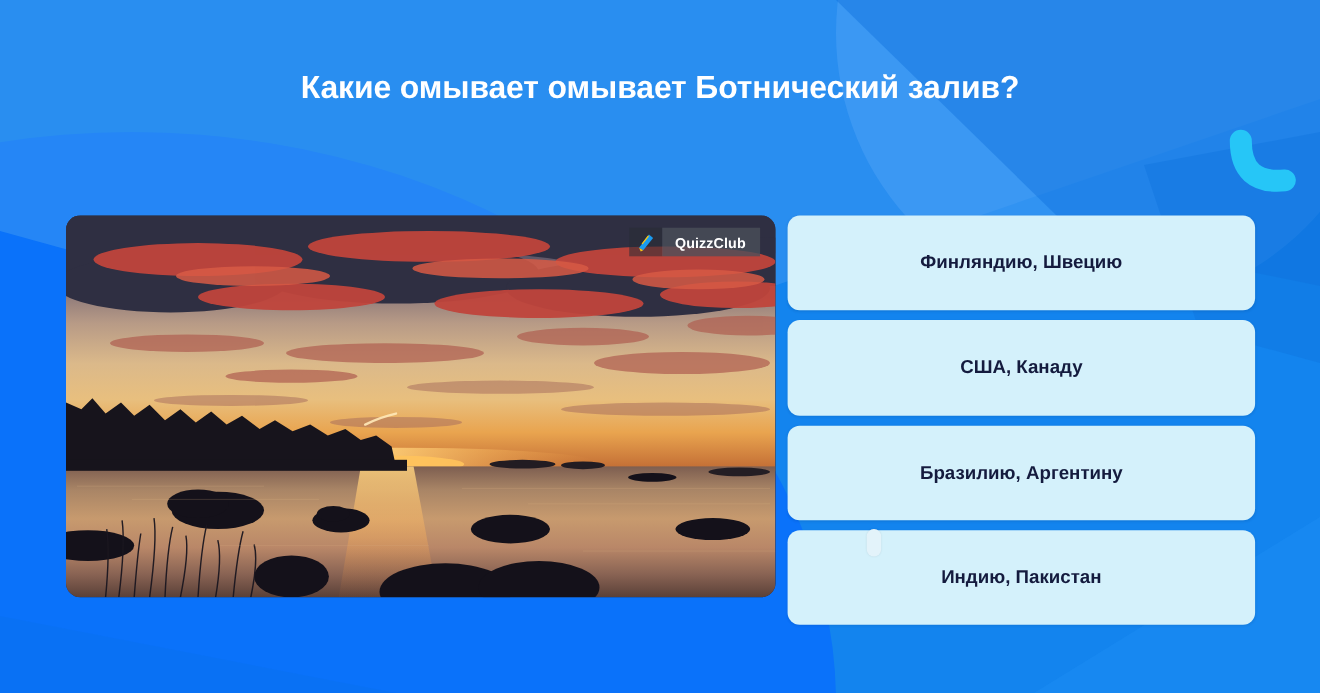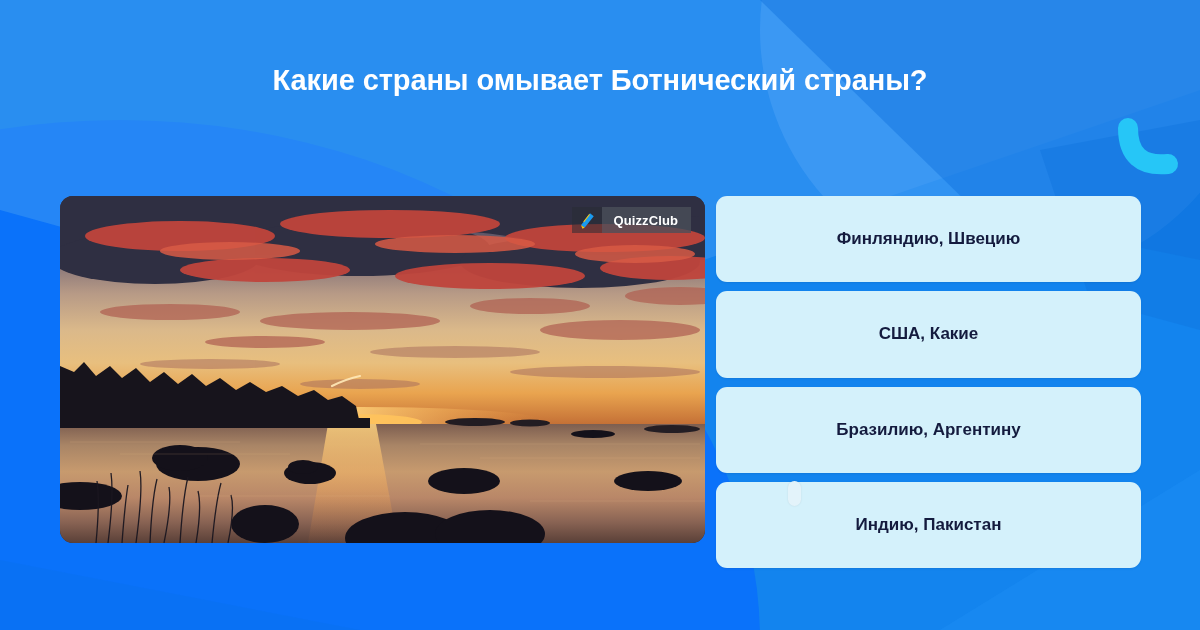--- a/index.html
+++ b/index.html
@@ -133,21 +133,21 @@
       <path d="M 1200 470 L 1200 630 L 940 630 Z" fill="#1c8df5" opacity="0.45"></path>
 
       <path d="M 0 560 L 360 630 L 0 630 Z" fill="#0a6fe8" opacity="0.30"></path>
 
       <path d="M 1128 128 Q 1128 168 1168 164" stroke="#26c6f7" stroke-width="20" stroke-linecap="round" fill="none"></path>
     </g>
   </svg>
 </div>
 
 <div class="title-wrap">
-  <h1 class="title">Какие страны омывает Ботнический страны?</h1>
+  <h1 class="title">Какие омывает омывает Ботнический залив?</h1>
 </div>
 
 <div class="stage">
 
   <div class="media-card">
     <div class="photo">
       <svg viewBox="0 0 645 347" preserveAspectRatio="none" xmlns="http://www.w3.org/2000/svg" aria-hidden="true">
         <defs>
           <linearGradient id="sky" x1="0" y1="0" x2="0" y2="1">
             <stop offset="0%" stop-color="#3b3f52"></stop>
@@ -280,19 +280,19 @@
           <path d="M4 19 L9 22 L6 23.5 Z" fill="#f5c518"></path>
           <path d="M8 14 L15 5" stroke="#f5c518" stroke-width="1.6" stroke-linecap="round" fill="none"></path>
         </svg>
       </div>
       <div class="badge-name">QuizzClub</div>
     </div>
   </div>
 
   <div class="answers">
     <div class="answer">Финляндию, Швецию</div>
-    <div class="answer">США, Какие</div>
+    <div class="answer">США, Канаду</div>
     <div class="answer">Бразилию, Аргентину</div>
     <div class="answer">Индию, Пакистан</div>
     <div class="handle"></div>
   </div>
 
 </div>
 
 </body></html>

